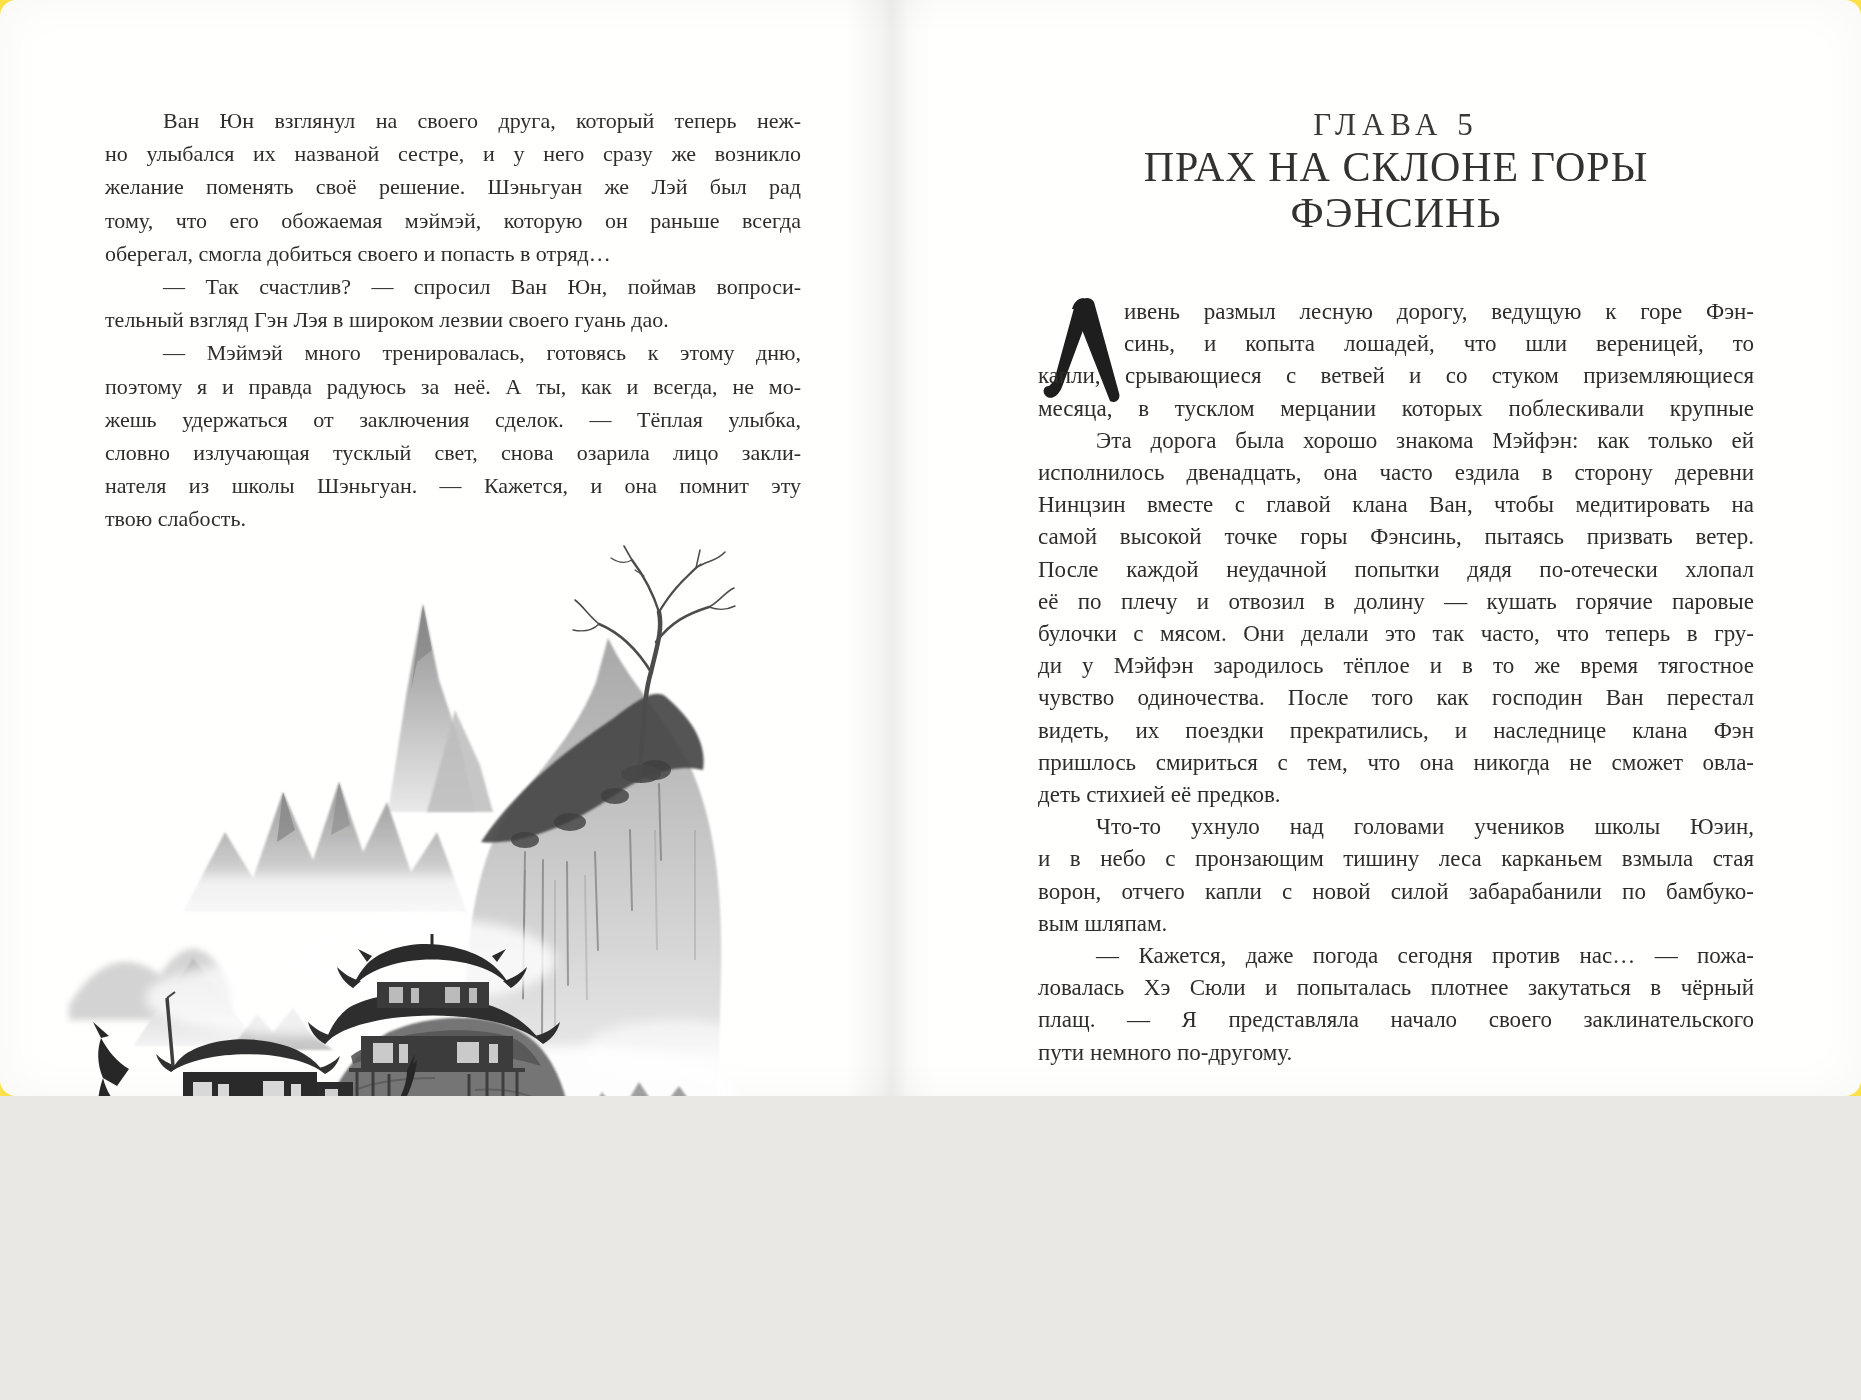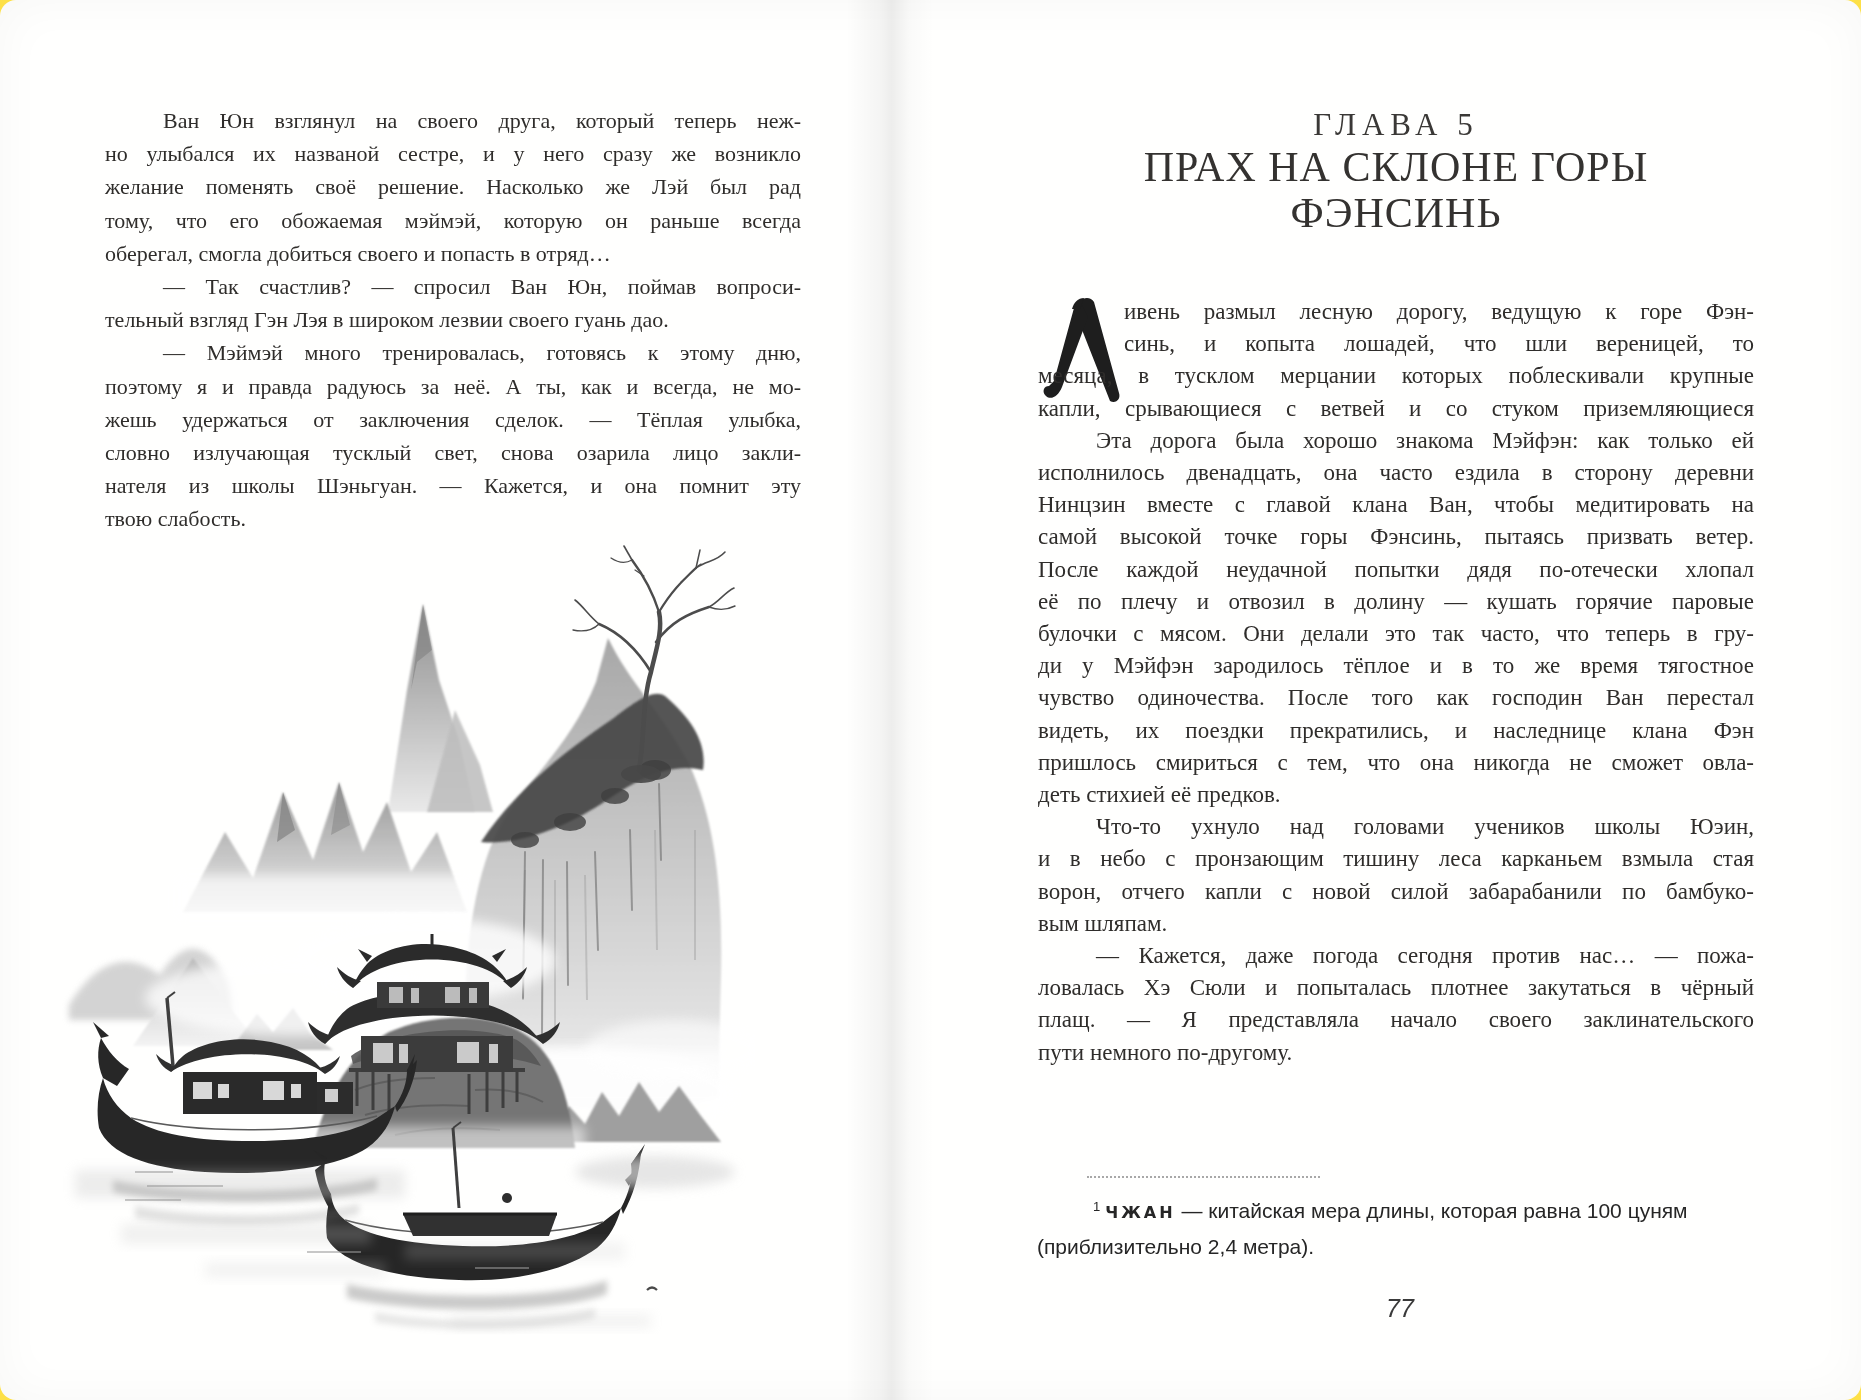--- a/index.html
+++ b/index.html
@@ -1,17 +1,17 @@
 <!DOCTYPE html>
 <html><head>
 <meta charset="utf-8">
 <style>
   html,body{margin:0;padding:0;}
   body{background:#e9e8e5;font-family:"Liberation Serif",serif;}
-  #screen{position:relative;width:1861px;height:1400px;overflow:hidden;background:#fde047;text-decoration:underline;}
+  #screen{position:relative;width:1861px;height:1096px;overflow:hidden;background:#fde047;text-decoration:underline;}
   .sheet{position:absolute;inset:0;background:#fffffe;border-radius:16px;box-shadow:inset 0 0 50px rgba(0,0,0,.035);}
   .gutter{position:absolute;left:846px;top:0;width:88px;height:100%;
     background:linear-gradient(90deg,rgba(0,0,0,0) 0%,rgba(0,0,0,.045) 40%,rgba(0,0,0,.07) 52%,rgba(0,0,0,.02) 72%,rgba(0,0,0,0) 100%);}
   
   .textcol{position:absolute;color:#2f2d2b;}
   #left-text{left:105px;top:104px;width:696px;font-size:22px;}
   #left-text .tline{line-height:33.2px;}
   #right-text{left:1038px;top:296px;width:716px;font-size:23px;}
   #right-text .tline{line-height:32.2px;}
   .tline{text-align:justify;text-align-last:justify;white-space:nowrap;}
@@ -41,21 +41,21 @@
 </head>
 <body>
 
 <div id="screen">
   <div class="sheet"></div>
   <div class="gutter"></div>
 
   <div class="textcol" id="left-text">
       <div class="tline indent">Ван Юн взглянул на своего друга, который теперь неж-</div>
       <div class="tline">но улыбался их названой сестре, и у него сразу же возникло</div>
-      <div class="tline">желание поменять своё решение. Насколько же Лэй был рад</div>
+      <div class="tline">желание поменять своё решение. Шэньгуан же Лэй был рад</div>
       <div class="tline">тому, что его обожаемая мэймэй, которую он раньше всегда</div>
       <div class="tline lastline">оберегал, смогла добиться своего и попасть в отряд…</div>
       <div class="tline indent">— Так счастлив? — спросил Ван Юн, поймав вопроси-</div>
       <div class="tline lastline">тельный взгляд Гэн Лэя в широком лезвии своего гуань дао.</div>
       <div class="tline indent">— Мэймэй много тренировалась, готовясь к этому дню,</div>
       <div class="tline">поэтому я и правда радуюсь за неё. А ты, как и всегда, не мо-</div>
       <div class="tline">жешь удержаться от заключения сделок. — Тёплая улыбка,</div>
       <div class="tline">словно излучающая тусклый свет, снова озарила лицо закли-</div>
       <div class="tline">нателя из школы Шэньгуан. — Кажется, и она помнит эту</div>
       <div class="tline lastline">твою слабость.</div>
@@ -279,22 +279,22 @@
     <g fill="#1e1e1e">
       <path d="M44,6 C48,2 55,2 58,7 L83,98 C85,104 80,109 74,106 L39,17 Z"></path>
       <path d="M44,6 L52,22 L26,92 C22,102 14,106 9,100 C6,96 8,91 13,91 L18,86 L38,13 Z"></path>
       <path d="M36,14 C38,7 42,3 48,3 L44,14 Z"></path>
     </g>
   </svg>
 
   <div class="textcol" id="right-text">
       <div class="tline beside-cap">ивень размыл лесную дорогу, ведущую к горе Фэн-</div>
       <div class="tline beside-cap">синь, и копыта лошадей, что шли вереницей, то</div>
+      <div class="tline">капли, срывающиеся с ветвей и со стуком приземляющиеся</div>
       <div class="tline">месяца, в тусклом мерцании которых поблескивали крупные</div>
-      <div class="tline">капли, срывающиеся с ветвей и со стуком приземляющиеся</div>
       <div class="tline indent">Эта дорога была хорошо знакома Мэйфэн: как только ей</div>
       <div class="tline">исполнилось двенадцать, она часто ездила в сторону деревни</div>
       <div class="tline">Нинцзин вместе с главой клана Ван, чтобы медитировать на</div>
       <div class="tline">самой высокой точке горы Фэнсинь, пытаясь призвать ветер.</div>
       <div class="tline">После каждой неудачной попытки дядя по-отечески хлопал</div>
       <div class="tline">её по плечу и отвозил в долину — кушать горячие паровые</div>
       <div class="tline">булочки с мясом. Они делали это так часто, что теперь в гру-</div>
       <div class="tline">ди у Мэйфэн зародилось тёплое и в то же время тягостное</div>
       <div class="tline">чувство одиночества. После того как господин Ван перестал</div>
       <div class="tline">видеть, их поездки прекратились, и наследнице клана Фэн</div>

